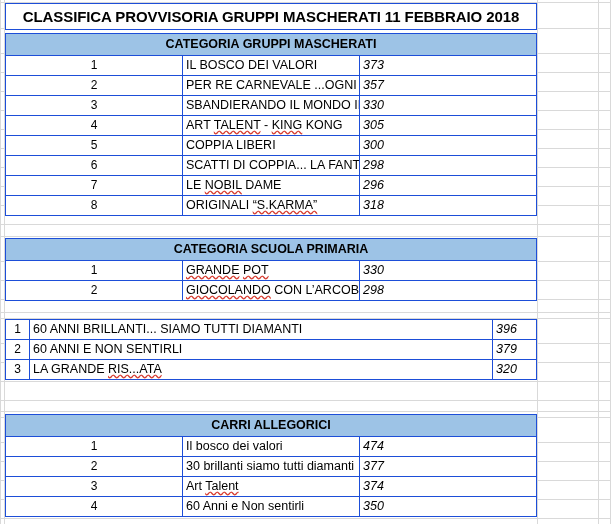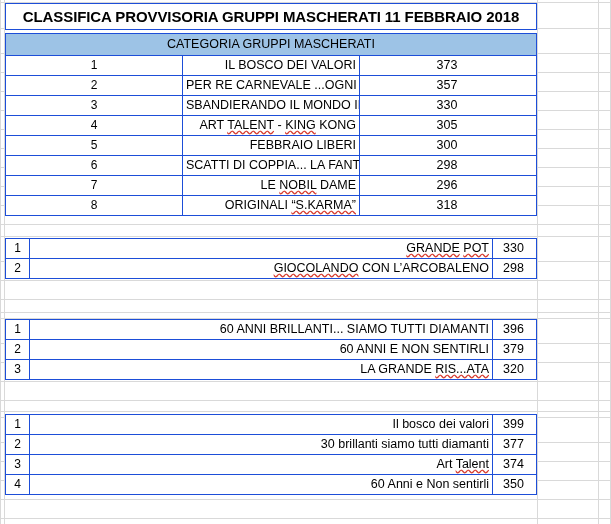--- a/index.html
+++ b/index.html
@@ -63,39 +63,40 @@
     font-size: 15px !important;
     line-height: 25px !important;
     height: 25px !important;
     text-align: center;
     letter-spacing: -0.1px;
   }
 
   
   .cat-cell {
     background: #9dc3e6 !important;
-    font-weight: normal;
+    font-weight: bold;
     font-size: 12.5px !important;
     text-align: center;
     height: 21px !important;
     line-height: 21px !important;
   }
 
   .rank-cell {
     width: 17px;
     text-align: center;
     font-size: 12px !important;
   }
   .name-cell {
-    text-align: right;
+    text-align: left;
   }
   .score-cell {
     width: 35px;
-    text-align: center;
+    text-align: left;
     padding-right: 5px !important;
+    font-style: italic;
   }
 
   
   .lower .name-cell { font-size: 12.5px; }
 
   
   .sq {
     text-decoration: underline wavy #d63b2f;
     text-decoration-skip-ink: none;
     text-underline-offset: 1px;
@@ -172,21 +173,21 @@
             <td class="name-cell">SBANDIERANDO IL MONDO IN ALLEGRIA</td>
             <td class="score-cell">330</td>
           </tr>
           <tr>
             <td class="rank-cell">4</td>
             <td class="name-cell">ART <span class="sq">TALENT</span> - <span class="sq">KING</span> KONG</td>
             <td class="score-cell">305</td>
           </tr>
           <tr>
             <td class="rank-cell">5</td>
-            <td class="name-cell">FEBBRAIO LIBERI</td>
+            <td class="name-cell">COPPIA LIBERI</td>
             <td class="score-cell">300</td>
           </tr>
           <tr>
             <td class="rank-cell">6</td>
             <td class="name-cell">SCATTI DI COPPIA... LA FANTASIA IN UN CONFETTO</td>
             <td class="score-cell">298</td>
           </tr>
           <tr>
             <td class="rank-cell">7</td>
             <td class="name-cell">LE <span class="sq">NOBIL</span> DAME</td>
@@ -195,20 +196,23 @@
           <tr>
             <td class="rank-cell">8</td>
             <td class="name-cell">ORIGINALI <span class="sq">“S.KARMA”</span></td>
             <td class="score-cell">318</td>
           </tr>
         </tbody>
       </table>
       <table class="block" style="top: 238px;">
         <tbody>
           <tr>
+            <td class="cat-cell" colspan="3">CATEGORIA SCUOLA PRIMARIA</td>
+          </tr>
+          <tr>
             <td class="rank-cell">1</td>
             <td class="name-cell"><span class="sq">GRANDE</span> <span class="sq">POT</span></td>
             <td class="score-cell">330</td>
           </tr>
           <tr>
             <td class="rank-cell">2</td>
             <td class="name-cell"><span class="sq">GIOCOLANDO</span> CON L’ARCOBALENO</td>
             <td class="score-cell">298</td>
           </tr>
         </tbody>
@@ -228,23 +232,26 @@
           <tr>
             <td class="rank-cell">3</td>
             <td class="name-cell">LA GRANDE <span class="sq">RIS...ATA</span></td>
             <td class="score-cell">320</td>
           </tr>
         </tbody>
       </table>
       <table class="block lower" style="top: 414px;">
         <tbody>
           <tr>
+            <td class="cat-cell" colspan="3">CARRI ALLEGORICI</td>
+          </tr>
+          <tr>
             <td class="rank-cell">1</td>
             <td class="name-cell">Il bosco dei valori</td>
-            <td class="score-cell">399</td>
+            <td class="score-cell">474</td>
           </tr>
           <tr>
             <td class="rank-cell">2</td>
             <td class="name-cell"> 30 brillanti siamo tutti diamanti</td>
             <td class="score-cell">377</td>
           </tr>
           <tr>
             <td class="rank-cell">3</td>
             <td class="name-cell">Art <span class="sq">Talent</span></td>
             <td class="score-cell">374</td>

